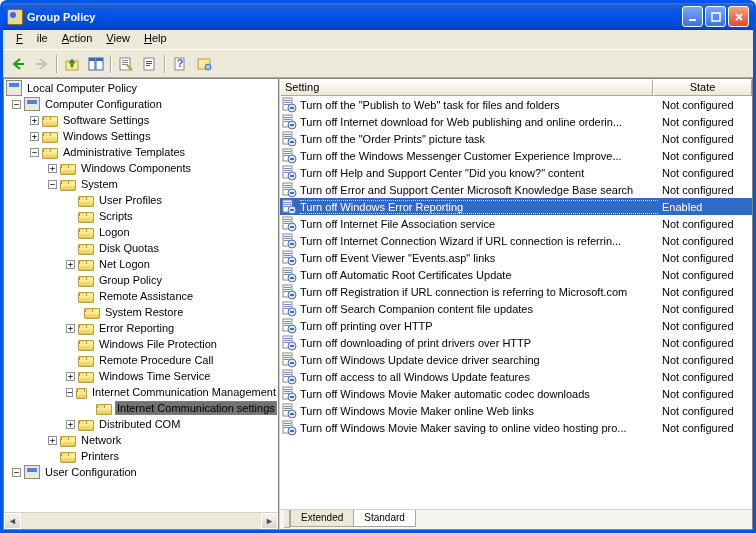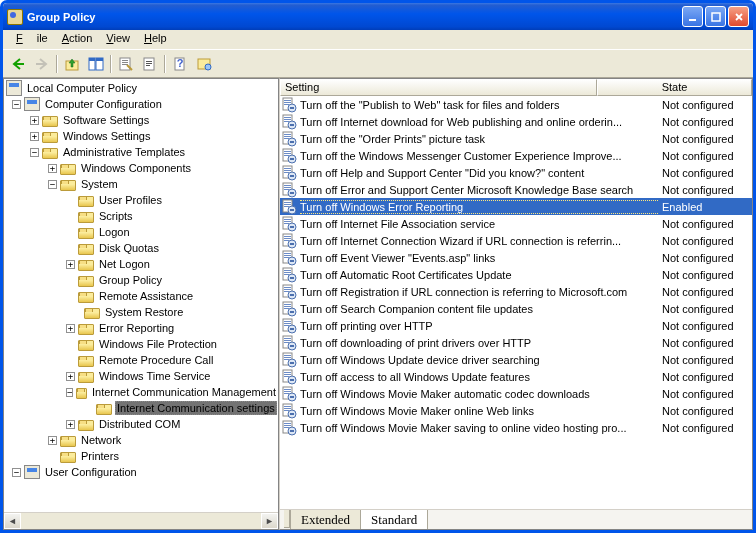--- a/index.html
+++ b/index.html
@@ -40,21 +40,21 @@
 .listbody { flex: 1; overflow: auto; }
 .row { display: flex; height: 17px; align-items: center; }
 .row .ricon { width: 16px; height: 16px; margin: 0 3px 0 1px; position: relative; }
 .polyicon { width: 16px; height: 16px; display:inline-block; position:relative; }
 .polyicon svg { width:16px; height:16px; }
 .row .rtext { flex: 1; white-space: nowrap; overflow: hidden; text-overflow: ellipsis; }
 .row .rstate { width: 94px; padding-left: 4px; }
 .row.sel { background: #316AC5; color: #fff; }
 .row.sel .rtext { border: 1px dotted #FFE87C; border-left:none; border-right:none; }
 .tabstrip { height: 20px; background: #F5F4F0; border-top: 1px solid #D4D0C8; padding-left: 4px; display: flex; align-items: flex-start; }
-.tab { padding: 2px 10px 3px; border: 1px solid #ACA899; border-top: none; background: #ECE9D8; margin-right: -1px; font-size: 13px; position:relative;font-family:Liberation Serif, serif; }
+.tab { padding: 2px 10px 3px; border: 1px solid #ACA899; border-top: none; background: #ECE9D8; margin-right: -1px; font-size: 10px; position:relative; }
 .tab.act { background: #fff; z-index:1; border-bottom:1px solid #ACA899; }
 </style>
 </head>
 <body>
 
 <div class="titlebar">
   <span class="icon"></span>
   <span>Group Policy</span>
   <span class="spacer"></span>
   <span class="tbtn min">
@@ -272,21 +272,21 @@
     </div>
     <div class="scrollx">
       <span class="scrbtn">◄</span>
       <span class="scrtrack"></span>
       <span class="scrbtn">►</span>
     </div>
   </div>
 
   <div class="listpane">
     <div class="listhdr">
-      <div class="hcol" style="width:317px">Setting</div>
+      <div class="hcol" style="width:373px">Setting</div>
       <div class="hcol" style="flex:1;text-align:center">State</div>
     </div>
     <div class="listbody" id="listbody">
         <div class="row">
           <span class="ricon polyicon"><svg width="16" height="16">
               <rect x="2" y="1" width="9" height="12" fill="#fff" stroke="#888"></rect>
               <rect x="3" y="3" width="7" height="1" fill="#6B8BC6"></rect>
               <rect x="3" y="5" width="7" height="1" fill="#6B8BC6"></rect>
               <rect x="3" y="7" width="5" height="1" fill="#6B8BC6"></rect>
               <circle cx="11" cy="11" r="4" fill="#DDE7F5" stroke="#4B6FAE"></circle>

